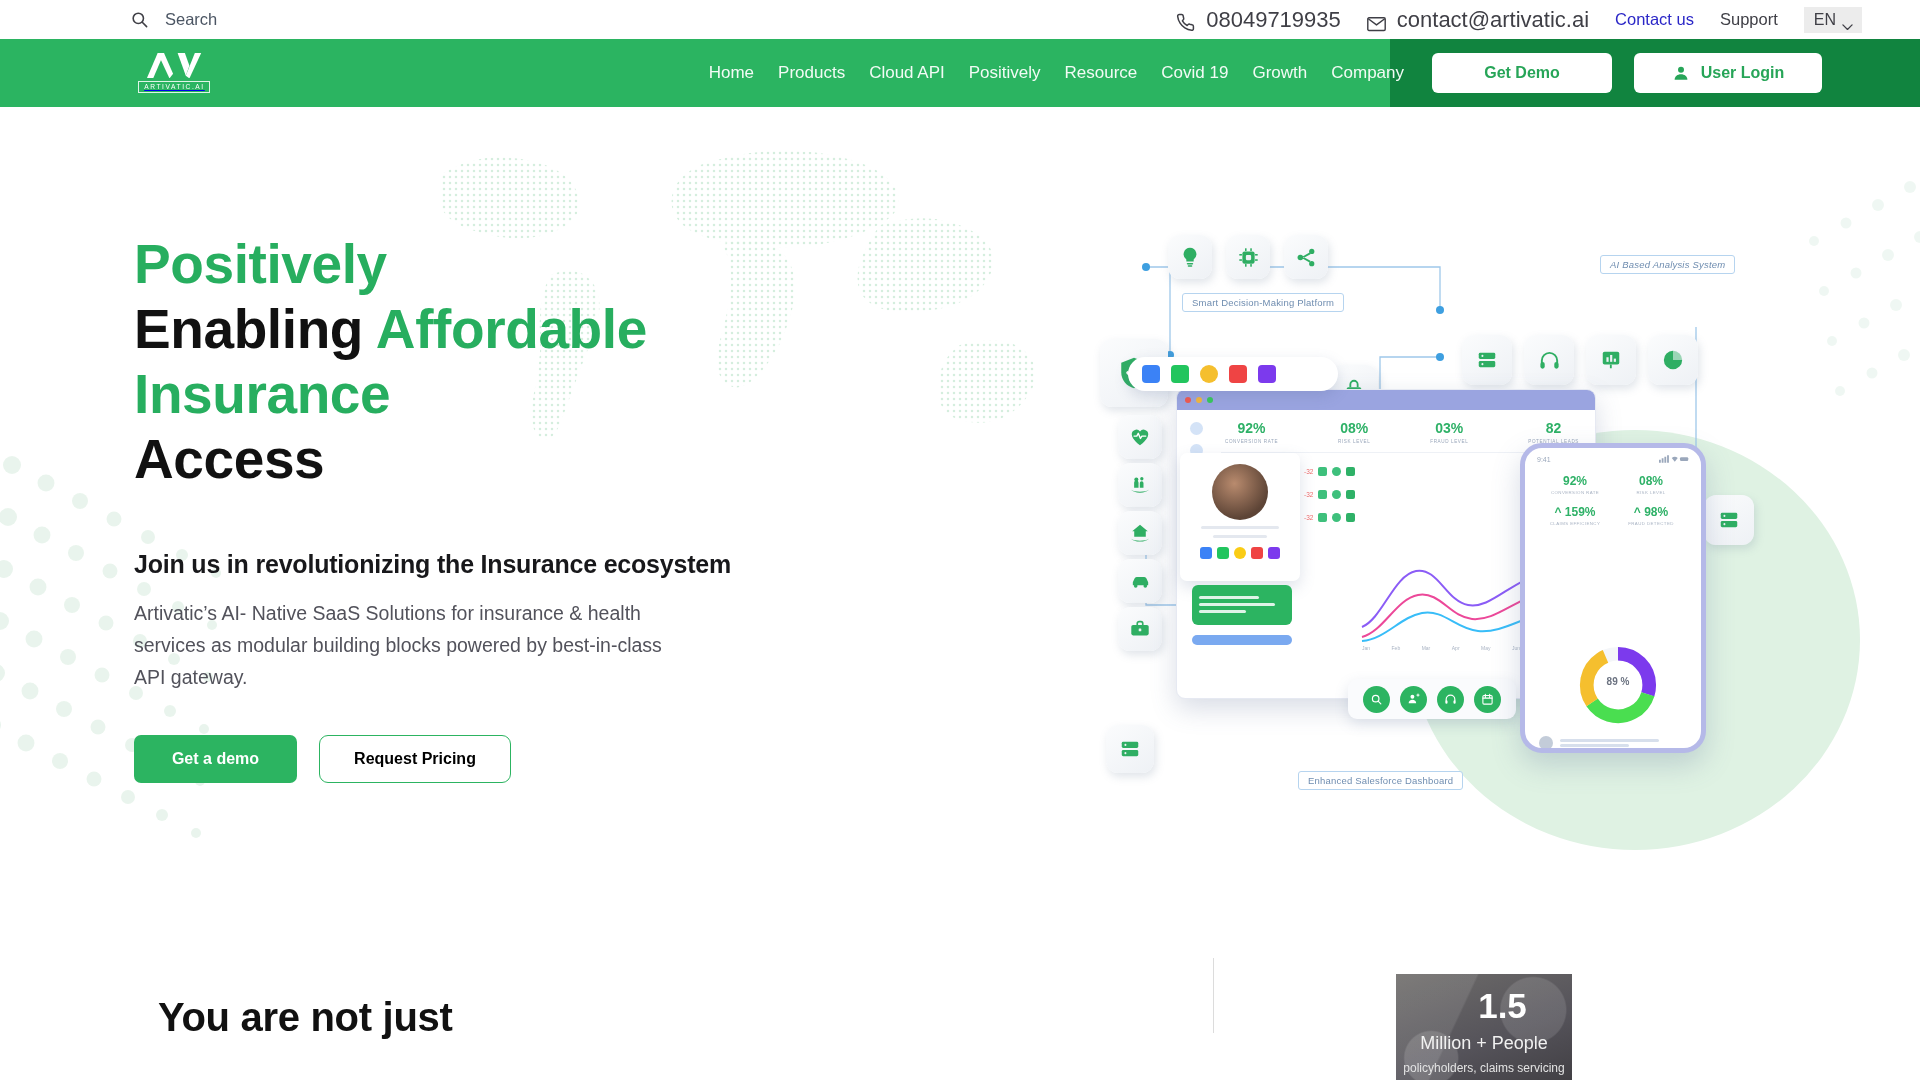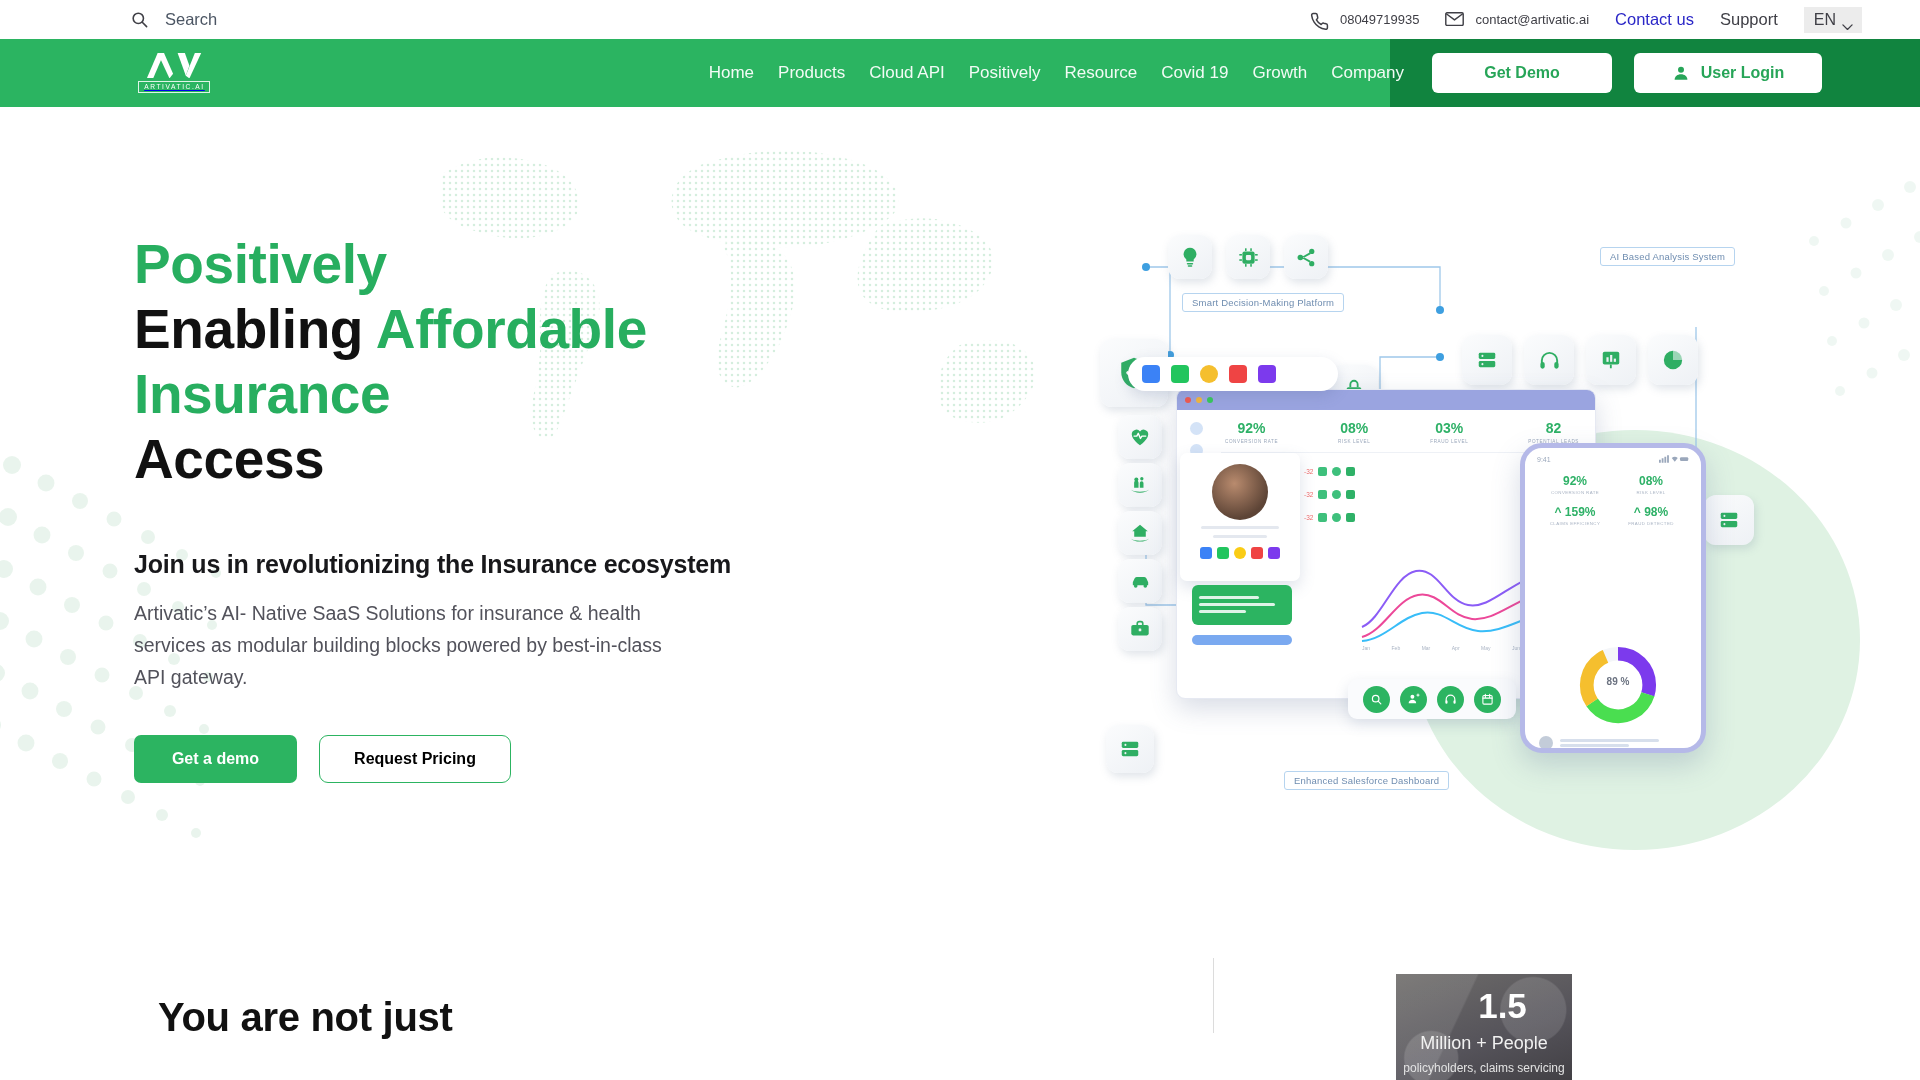--- a/index.html
+++ b/index.html
@@ -24,21 +24,21 @@
   }
   .search-wrap { display: flex; align-items: center; gap: 16px; }
   .search-icon { width: 19px; height: 19px; display: block; color: #3f3f46; }
   .search-input {
     border: none; outline: none; background: transparent;
     font-family: "Liberation Sans", sans-serif;
     font-size: 16.5px; color: #0f766e; width: 260px;
   }
   .search-input::placeholder { color: #4b5563; }
   .util-right { margin-left: auto; display: flex; align-items: center; gap: 26px; }
-  .util-item { display: flex; align-items: center; gap: 11px; font-size: 13px; color: #3f3f46; text-decoration: none; white-space: nowrap; }
+  .util-item { display: flex; align-items: center; gap: 11px; font-size: 22px; color: #3f3f46; text-decoration: none; white-space: nowrap; }
   .util-icon { width: 19px; height: 16px; color: #3f3f46; display: block; }
   .util-link { font-size: 16.5px; text-decoration: none; white-space: nowrap; }
   .util-link.contact { color: #2b27c7; font-weight: 400; }
   .util-link.support { color: #3f3f46; }
   .lang-select {
     display: flex; align-items: center; gap: 6px;
     background: #ececec; padding: 4px 9px 4px 10px;
     font-size: 16px; color: #3f3f46; cursor: pointer;
   }
   .chev { width: 11px; height: 7px; display: block; }
@@ -527,21 +527,21 @@
         </svg>
     </div>
     <div class="tile" style="left:220px;top:150px;width:48px;height:48px;">
       <svg width="22" height="22" viewBox="0 0 24 24" fill="currentColor">
           <rect x="4" y="10" width="16" height="11" rx="2"></rect>
           <path d="M8 10V7a4 4 0 0 1 8 0v3" fill="none" stroke="currentColor" stroke-width="2"></path>
         </svg>
     </div>
     <div class="flowlabel" style="left:138px;top:208px;">Automated Claims Engine</div>
 
-    <div class="flowlabel" style="left:490px;top:32px;">AI Based Analysis System</div>
+    <div class="flowlabel" style="left:490px;top:40px;font-style:italic;">AI Based Analysis System</div>
     <div class="tile" style="left:352px;top:120px;width:50px;height:50px;">
       <svg width="22" height="22" viewBox="0 0 24 24" fill="currentColor">
           <rect x="3" y="4" width="18" height="7" rx="1.6"></rect>
           <rect x="3" y="13" width="18" height="7" rx="1.6"></rect>
           <circle cx="7" cy="7.5" r="1.1" fill="#eef1f5"></circle>
           <circle cx="7" cy="16.5" r="1.1" fill="#eef1f5"></circle>
         </svg>
     </div>
     <div class="tile" style="left:414px;top:120px;width:50px;height:50px;">
       <svg width="23" height="23" viewBox="0 0 24 24" fill="none" stroke="currentColor" stroke-width="2" stroke-linecap="round">
@@ -754,21 +754,21 @@
             <rect x="17.5" y="13.5" width="4" height="6.5" rx="2" fill="#fff" stroke="none"></rect>
           </svg>
         </span>
       <span class="circ">
           <svg width="13" height="13" viewBox="0 0 24 24" fill="none" stroke="#fff" stroke-width="2" stroke-linecap="round">
             <rect x="3.5" y="4.5" width="17" height="16" rx="2"></rect>
             <path d="M3.5 9.5h17M8 9.5V2.5M16 9.5V2.5"></path>
           </svg>
         </span>
     </div>
-    <div class="flowlabel" style="left:174px;top:556px;text-align:center;">Enhanced Salesforce Dashboard</div>
+    <div class="flowlabel" style="left:188px;top:556px;text-align:center;">Enhanced Salesforce Dashboard</div>
 
     <div class="phone">
       <div class="ph-status">
         <span>9:41</span>
         <span>
           <svg width="30" height="8" viewBox="0 0 40 10" fill="#9aa7bb">
               <rect x="0" y="6" width="2.4" height="4"></rect>
               <rect x="3.6" y="4" width="2.4" height="6"></rect>
               <rect x="7.2" y="2" width="2.4" height="8"></rect>
               <rect x="10.8" y="0" width="2.4" height="10"></rect>

